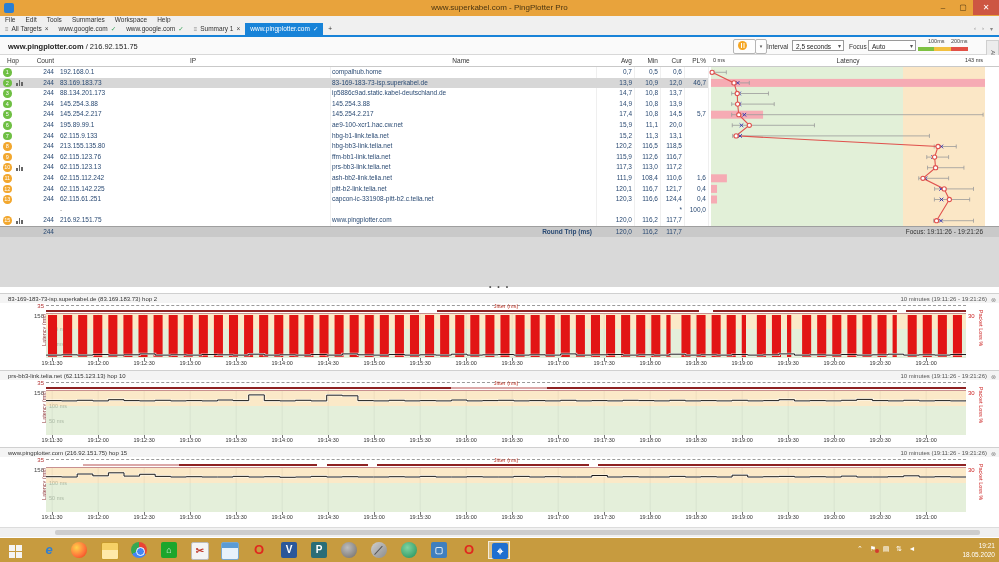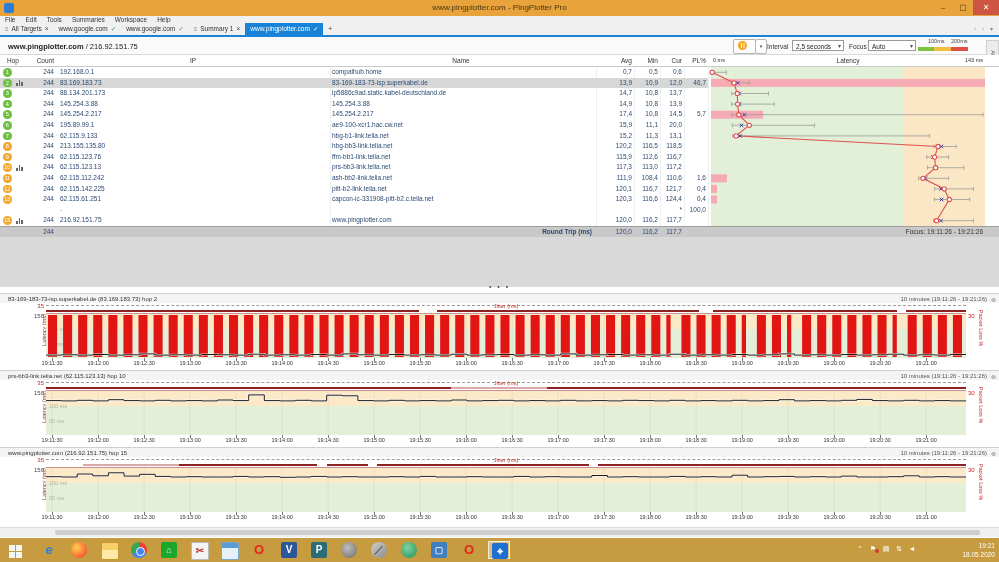--- a/index.html
+++ b/index.html
@@ -83,21 +83,21 @@
   .winlogo{position:absolute;left:7px;top:4px;width:14px;height:14px;}
   .winlogo i{position:absolute;width:6px;height:6px;background:#f5f5f5;}
 </style>
 </head>
 <body>
 
 <div id="app">
 
   <div class="abs titlebar">
     <div class="abs" style="left:4px;top:3px;width:10px;height:10px;background:#2a7fd4;border-radius:2px;"></div>
-    <div class="abs title-text">www.pingplotter.com - PingPlotter Pro</div>
+    <div class="abs title-text">www.superkabel.com - PingPlotter Pro</div>
     <div class="abs win-btn" style="left:933px;width:20px;">–</div>
     <div class="abs win-btn" style="left:953px;width:20px;">▢</div>
     <div class="abs win-btn close-btn" style="left:973px;width:26px;">✕</div>
   </div>
 
   <div class="abs menubar" id="menubar"><div class="menu-item">File</div><div class="menu-item">Edit</div><div class="menu-item">Tools</div><div class="menu-item">Summaries</div><div class="menu-item">Workspace</div><div class="menu-item">Help</div></div>
 
   <div class="abs tabbar" id="tabbar"><div class="tab"><span class="tic">≡</span><span>All Targets</span><span class="tx">×</span></div><div class="tab"><span>www.google.com</span><span class="tchk">✓</span></div><div class="tab"><span>www.google.com</span><span class="tchk">✓</span></div><div class="tab"><span class="tic">≡</span><span>Summary 1</span><span class="tx">×</span></div><div class="tab active"><span>www.pingplotter.com</span><span class="tchk">✓</span></div><div class="tab">+</div><div style="position: absolute; left: 974px; top: 2px; font-size: 6px; color: rgb(136, 136, 136);">‹</div><div style="position: absolute; left: 982px; top: 2px; font-size: 6px; color: rgb(136, 136, 136);">›</div><div style="position: absolute; left: 990px; top: 2px; font-size: 6px; color: rgb(136, 136, 136);">▾</div></div>
 
   <div class="abs toolbar">

